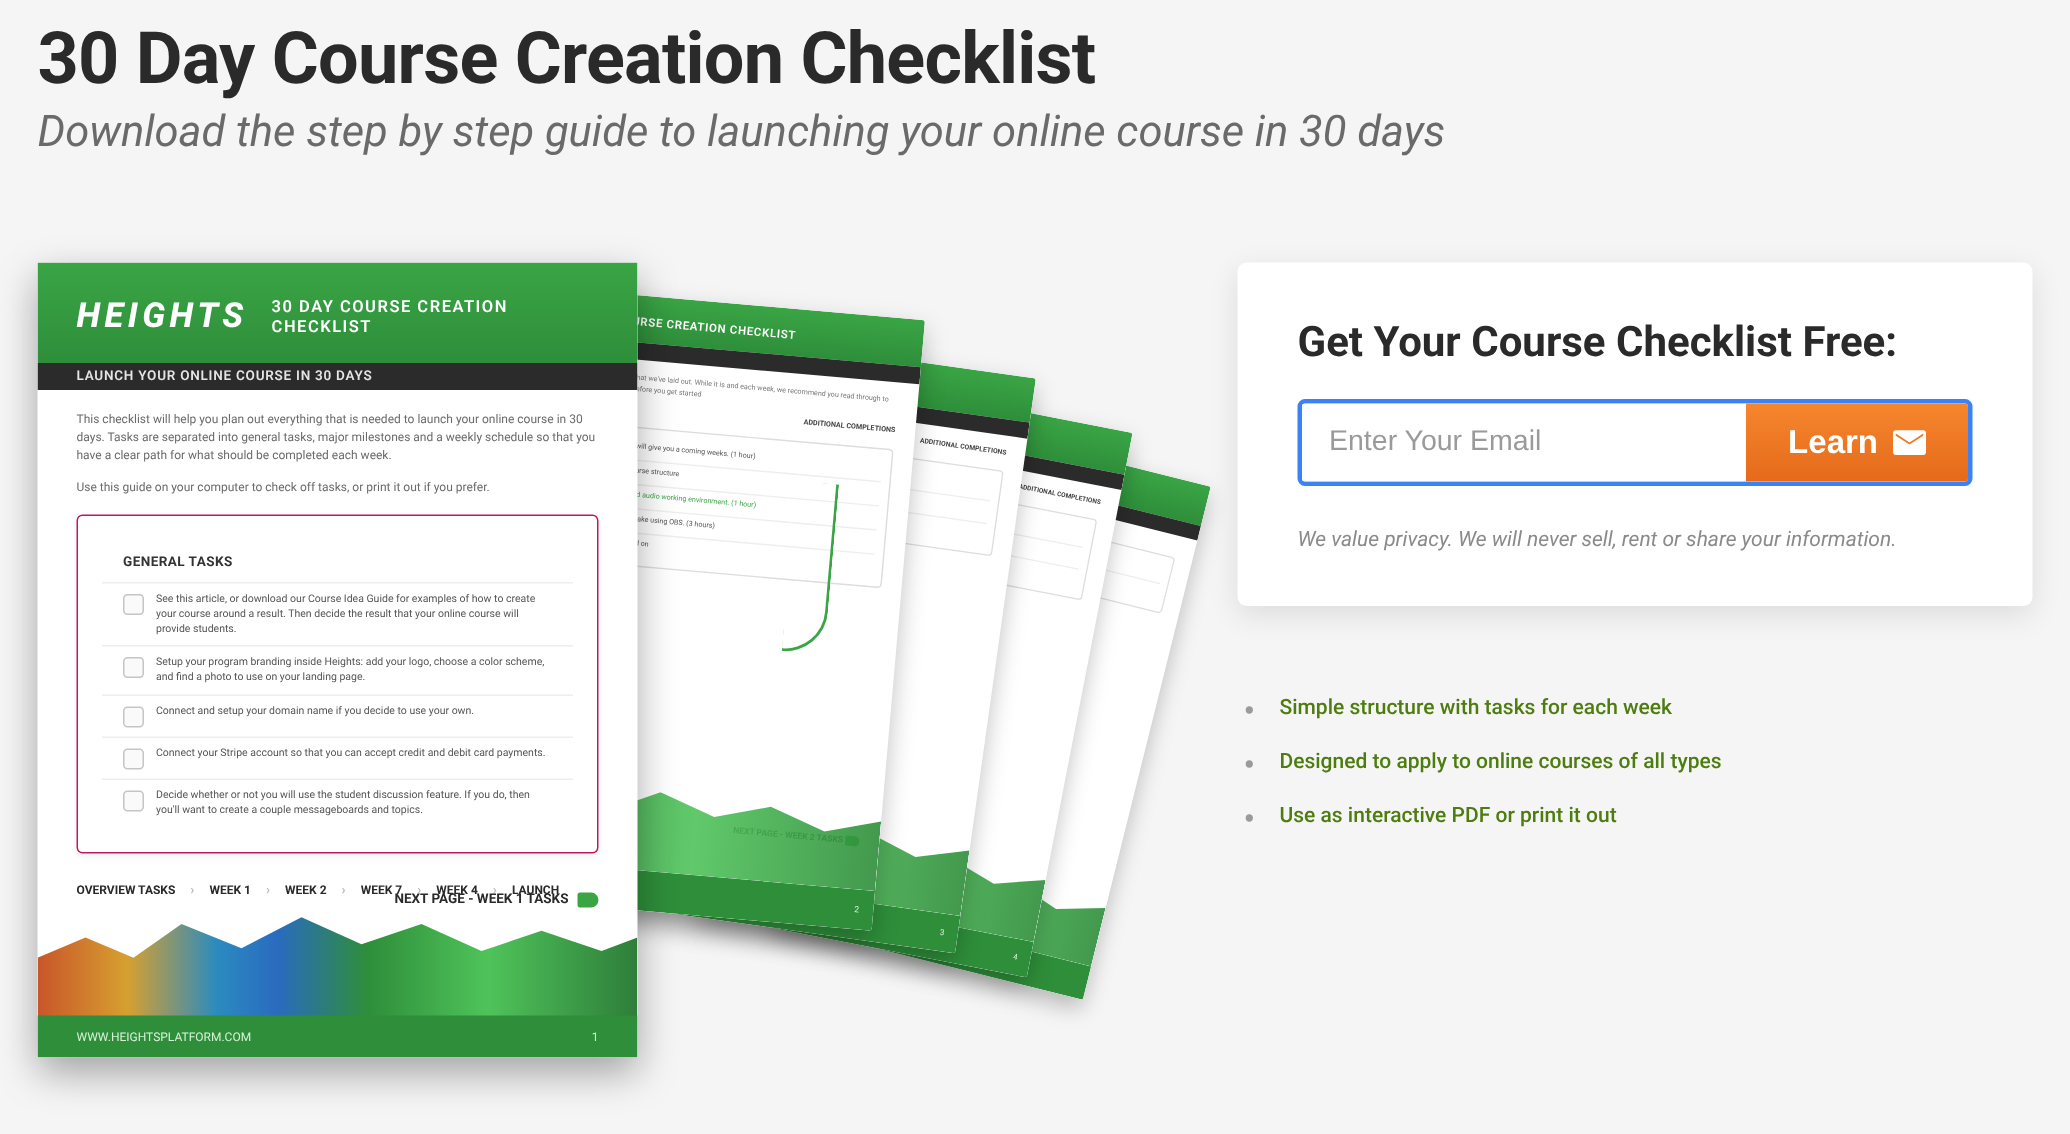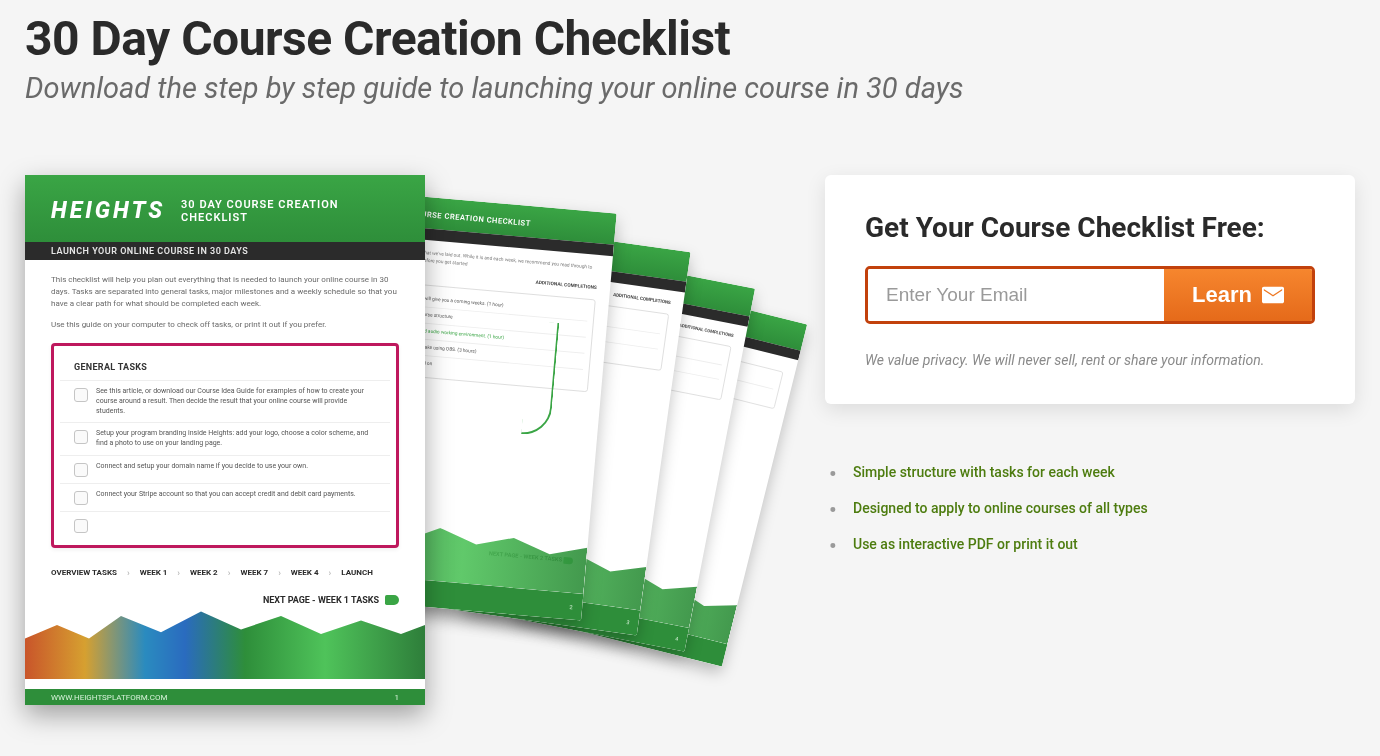--- a/index.html
+++ b/index.html
@@ -128,22 +128,22 @@
   .mp-hdr-title { font-size:11px; font-weight:600; letter-spacing:1px; }
   .mp-bar {
     background:#2b2b2b; color:#e5e5e5;
     font-size:9px; font-weight:600; letter-spacing:0.5px;
     padding:4px 26px;
   }
   .mp-body { padding: 14px 26px 0 26px; }
   .mp-intro { font-size:8px; color:#6a6a6a; line-height:1.5; }
   .mp-intro2 { font-size:8px; color:#6a6a6a; margin-top:10px; }
   .mp-section {
-    border:3px solid #be185d; border-radius:4px;
-    margin-top:14px; padding:6px;
+    border:1px solid #be185d; border-radius:4px;
+    margin-top:14px; padding:16px;
     box-shadow: 0 2px 4px rgba(0,0,0,0.06);
   }
   .mp-sec-title {
     font-size:9px; font-weight:700; color:#333;
     padding:10px 14px 8px 14px;
     letter-spacing:0.3px;
   }
   .mp-task {
     display:flex; gap:8px; align-items:flex-start;
     padding:6px 14px; border-top:1px solid #eee;
@@ -167,38 +167,38 @@
   }
   .mp-next-icon{
     width:14px;height:10px;background:#3aa545;border-radius:2px 6px 6px 2px;
   }
   .mp-mount {
     position:absolute; bottom:26px; left:0; right:0; height:90px;
     background: linear-gradient(90deg,#c9552a 0%, #d6a030 15%, #2a8bbf 30%, #2a6bbf 40%, #2e8e3a 55%, #4fc35a 75%, #2e7e3a 100%);
     clip-path: polygon(0 55%, 8% 40%, 16% 55%, 24% 30%, 34% 48%, 44% 25%, 54% 45%, 64% 30%, 74% 50%, 84% 35%, 94% 50%, 100% 40%, 100% 100%, 0 100%);
   }
   .mp-foot {
-    position:absolute; bottom:0; left:0; right:0; height:16px;
+    position:absolute; bottom:0; left:0; right:0; height:28px;
     background:#2e8e3a; color:#d7f2d9; font-size:8px;
     display:flex; align-items:center; justify-content:space-between;
     padding:0 26px;
   }
 
   
   .card {
     background:#fff; border-radius:6px;
     box-shadow: 0 6px 20px rgba(0,0,0,0.10);
     padding: 36px 40px 36px 40px;
   }
   .card h2 {
     font-size:28px; font-weight:700; color:#2a2a2a;
     margin-bottom:22px;
   }
   .form-row {
-    display:flex; border:3px solid #c2410c; border-radius:5px;
+    display:flex; border:3px solid #3b82f6; border-radius:5px;
     overflow:hidden; height:58px;
   }
   .email-input {
     flex:1; border:none; outline:none;
     font-size:19px; color:#888; padding:0 18px;
     background:#fff;
   }
   .email-input::placeholder{color:#9a9a9a;}
   .learn-btn {
     background: linear-gradient(#f6862e,#e56a1a);
@@ -372,20 +372,21 @@
             <div class="mp-task">
                 <div class="mp-check"></div>
                 <div class="mp-task-text">Connect and setup your domain name if you decide to use your own.</div>
               </div>
             <div class="mp-task">
                 <div class="mp-check"></div>
                 <div class="mp-task-text">Connect your Stripe account so that you can accept credit and debit card payments.</div>
               </div>
             <div class="mp-task">
                 <div class="mp-check"></div>
+                <div class="mp-task-text">Decide whether or not you will use the student discussion feature. If you do, then you'll want to create a couple messageboards and topics.</div>
               </div>
           </div>
           <div class="mp-bread">
             <span>OVERVIEW TASKS</span>
               <span class="chev">›</span>
             <span>WEEK 1</span>
               <span class="chev">›</span>
             <span>WEEK 2</span>
               <span class="chev">›</span>
             <span>WEEK 7</span>

